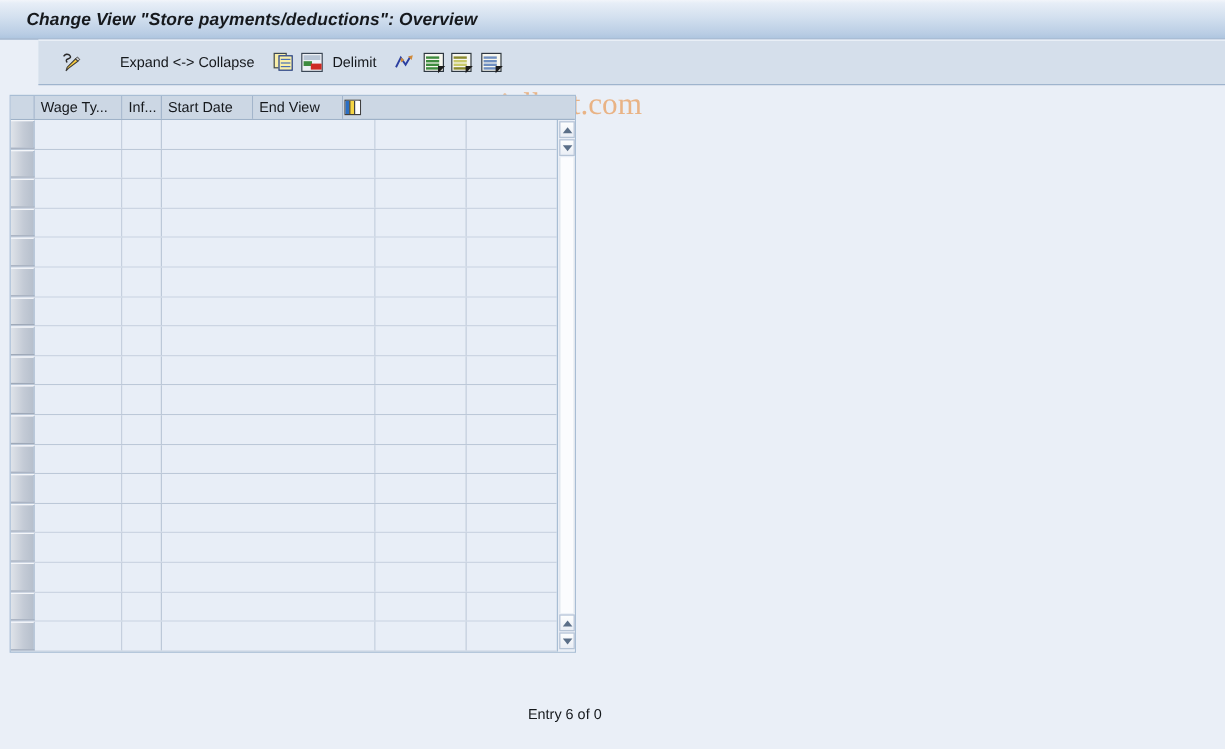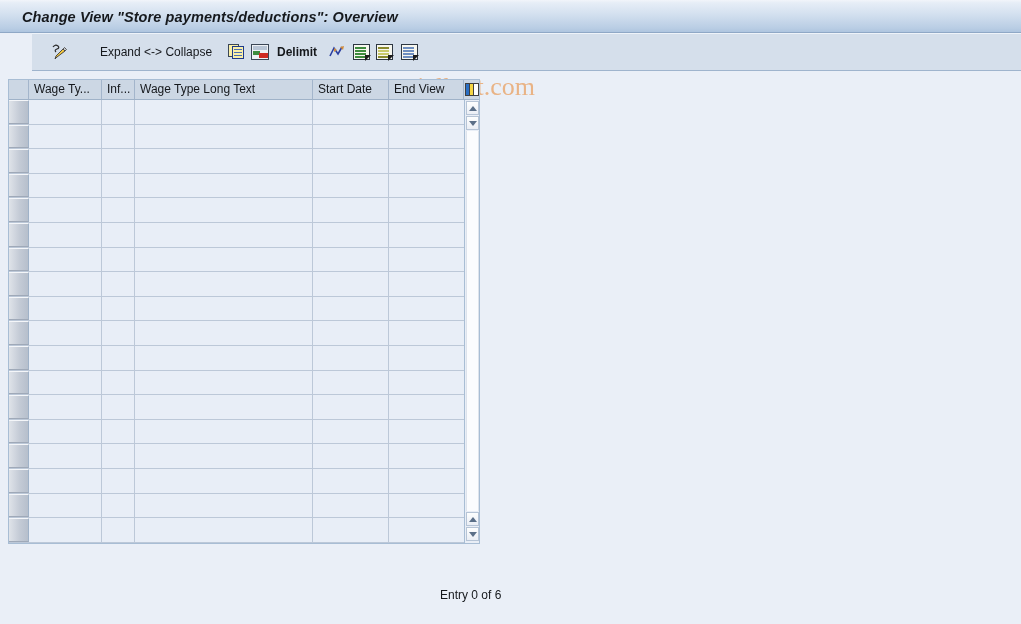--- a/index.html
+++ b/index.html
@@ -74,21 +74,21 @@
   }
   .tb-label {
     font-size: 12px;
     color: #15181c;
     white-space: nowrap;
   }
   #tb-pencil { left: 14px; width: 28px; justify-content: center; }
   #tb-expand { left: 68px; }
   #tb-copy   { left: 196px; }
   #tb-del    { left: 219px; }
-  #tb-delimit{ left: 245px; font-weight: bold; }
+  #tb-delimit{ left: 245px; }
   #tb-undelim{ left: 296px; }
   #tb-sel1   { left: 321px; }
   #tb-sel2   { left: 344px; }
   #tb-sel3   { left: 369px; }
 
   
   #watermark {
     position: absolute;
     left: 275px;
     top: 38px;
@@ -453,21 +453,20 @@
 
   <div id="watermark">www.tutorialkart.com</div>
 </div>
 
 <div id="table-wrap">
 
   <div id="table-head">
     <div class="hd hd-sel"></div>
     <div class="hd hd-wt">Wage Ty...</div>
     <div class="hd hd-inf">Inf...</div>
-    <div class="hd hd-long">Wage Type Long Text</div>
     <div class="hd hd-start">Start Date</div>
     <div class="hd hd-end">End View</div>
     <div class="hd hd-cfg">
       <span id="cfg-icon">
         <i></i>
           <i></i>
           <i></i>
       </span>
     </div>
   </div>
@@ -633,14 +632,14 @@
     <div class="sb-btn sb-down" id="sb-bot-down">
         <span class="arw"></span>
       </div>
   </div>
 </div>
 
 <div id="bottom-bar">
 
 
 
-  <div id="entry-count">Entry 0 of 6</div>
+  <div id="entry-count">Entry 6 of 0</div>
 </div>
 
 </body></html>

